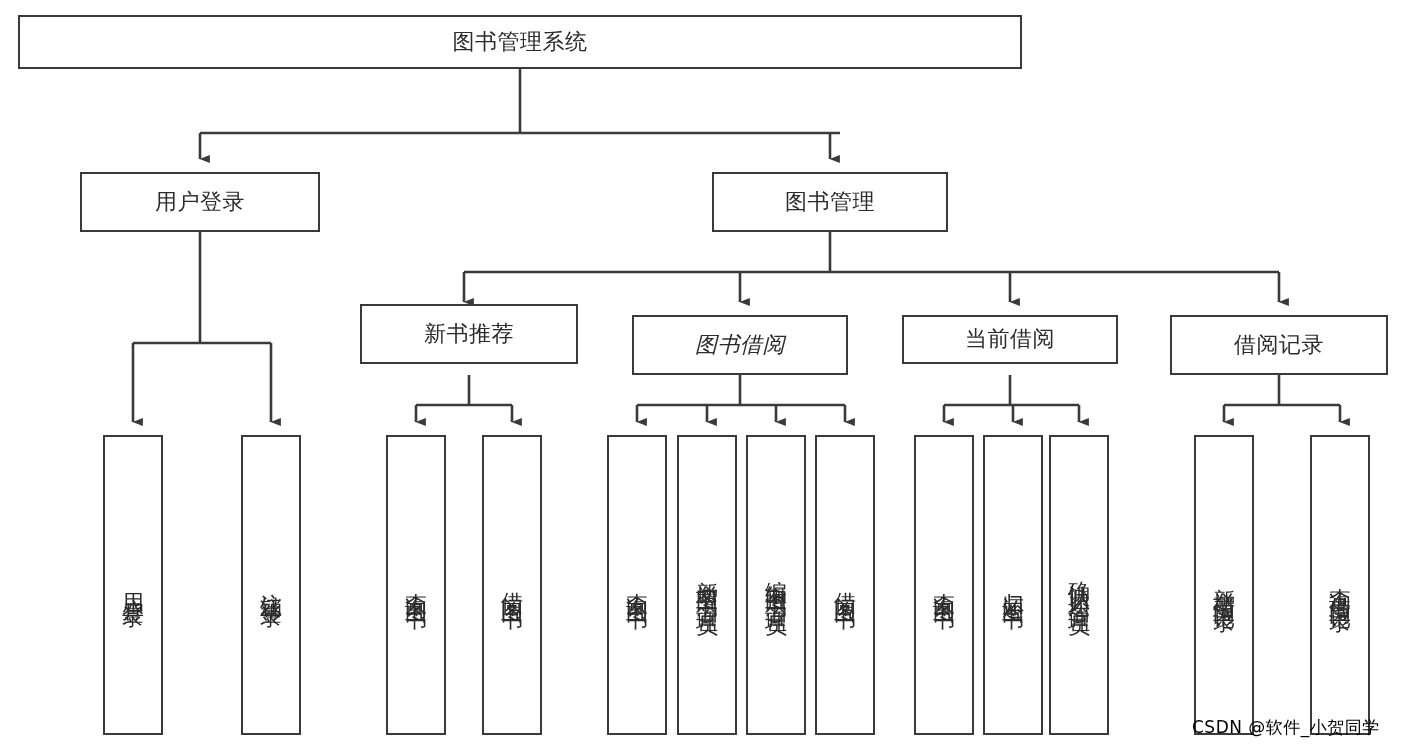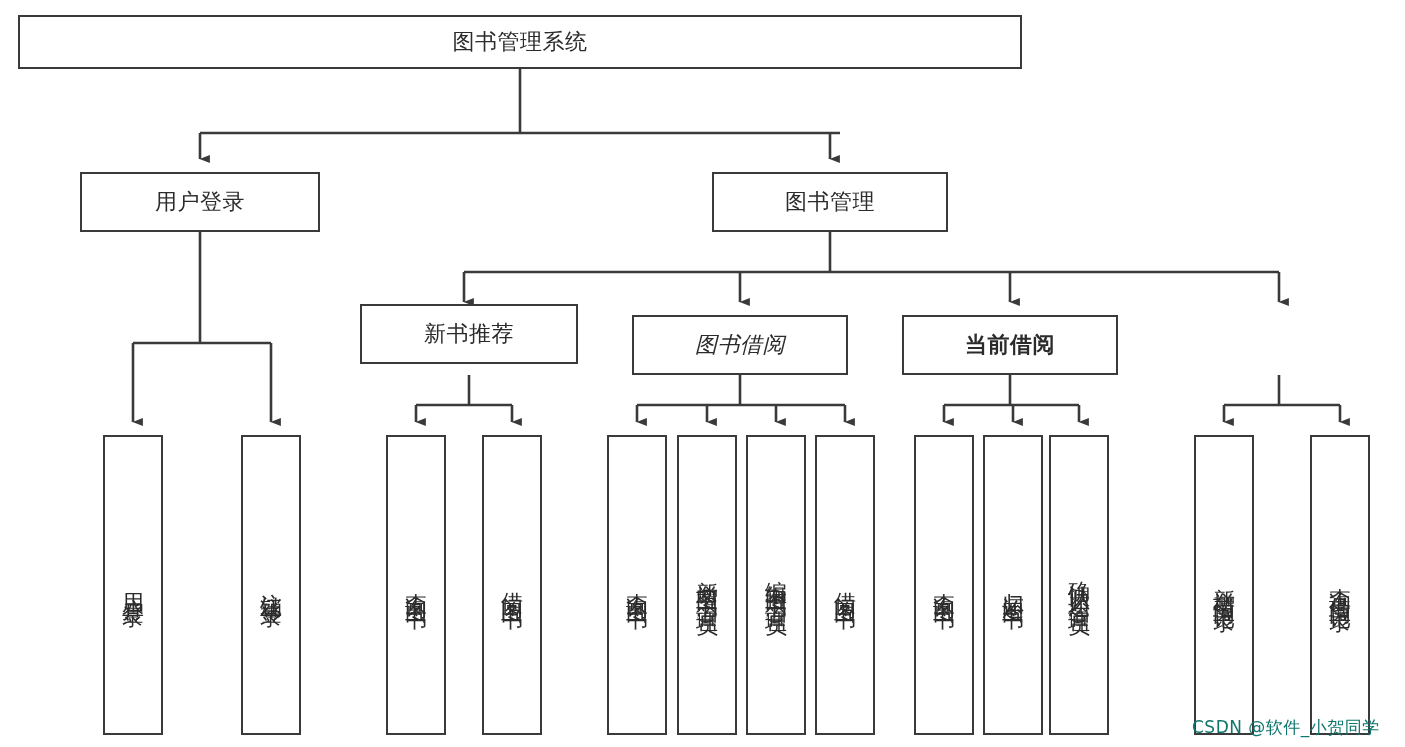--- a/index.html
+++ b/index.html
@@ -47,21 +47,21 @@
   .node.v .vtext {
     writing-mode: vertical-rl;
     text-orientation: upright;
     letter-spacing: 5px;
     line-height: 1.0;
     white-space: nowrap;
     color: #2b2b2b;
   }
   .watermark {
     position: absolute;
-    color: #0f766e;
+    color: #000000;
     font-size: 17px;
     letter-spacing: 0.5px;
     white-space: nowrap;
     user-select: none;
   }
 </style>
 </head>
 <body>
 
 <div id="canvas">
@@ -126,22 +126,25 @@
   <div class="node h" style="left:712px;top:172px;width:236px;height:60px;">
     <span>图书管理</span>
   </div>
 
   <div class="node h" style="left:360px;top:304px;width:218px;height:60px;">
     <span>新书推荐</span>
   </div>
   <div class="node h" style="left:632px;top:315px;width:216px;height:60px;font-style:italic;">
     <span>图书借阅</span>
   </div>
-  <div class="node h" style="left:902px;top:315px;width:216px;height:60px;font-weight:bold;">
+  <div class="node h" style="left:902px;top:315px;width:216px;height:49px;">
     <span>当前借阅</span>
+  </div>
+  <div class="node h" style="left:1170px;top:315px;width:218px;height:60px;">
+    <span>借阅记录</span>
   </div>
 
   <div class="node v" style="left:103px;top:435px;width:60px;height:300px;">
     <span class="vtext">用户登录</span>
   </div>
   <div class="node v" style="left:241px;top:435px;width:60px;height:300px;">
     <span class="vtext">注销登录</span>
   </div>
   <div class="node v" style="left:386px;top:435px;width:60px;height:300px;">
     <span class="vtext">查询图书</span>

